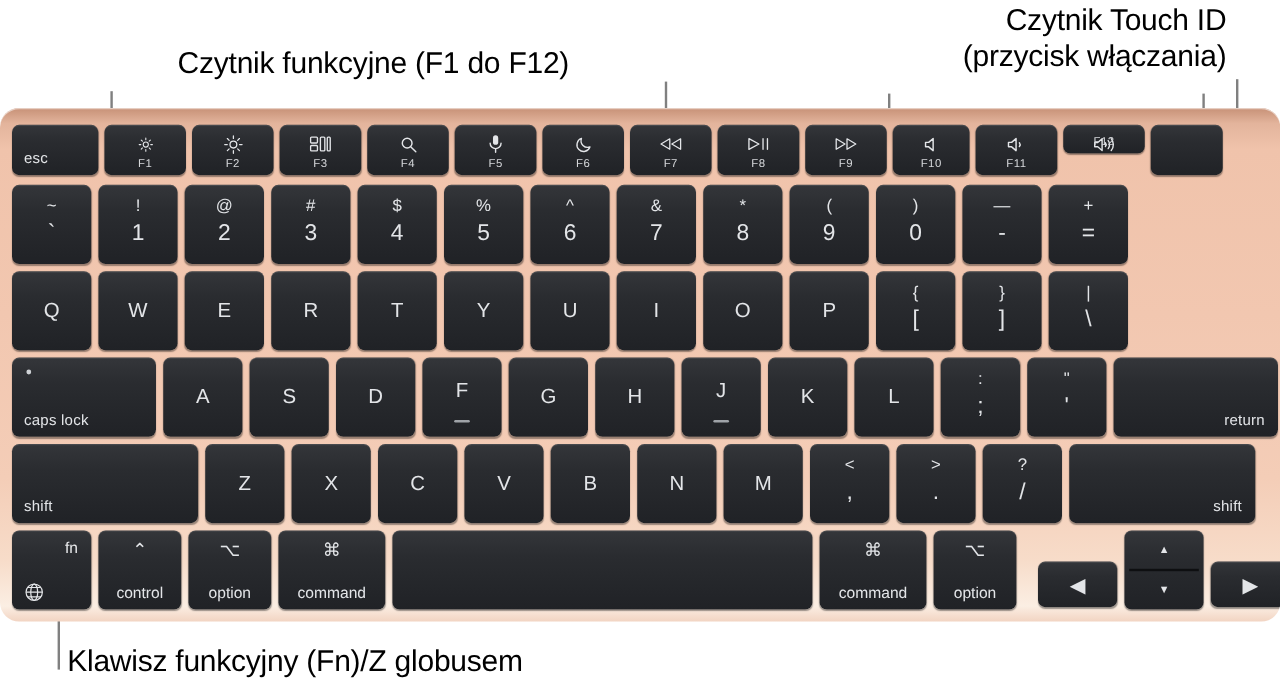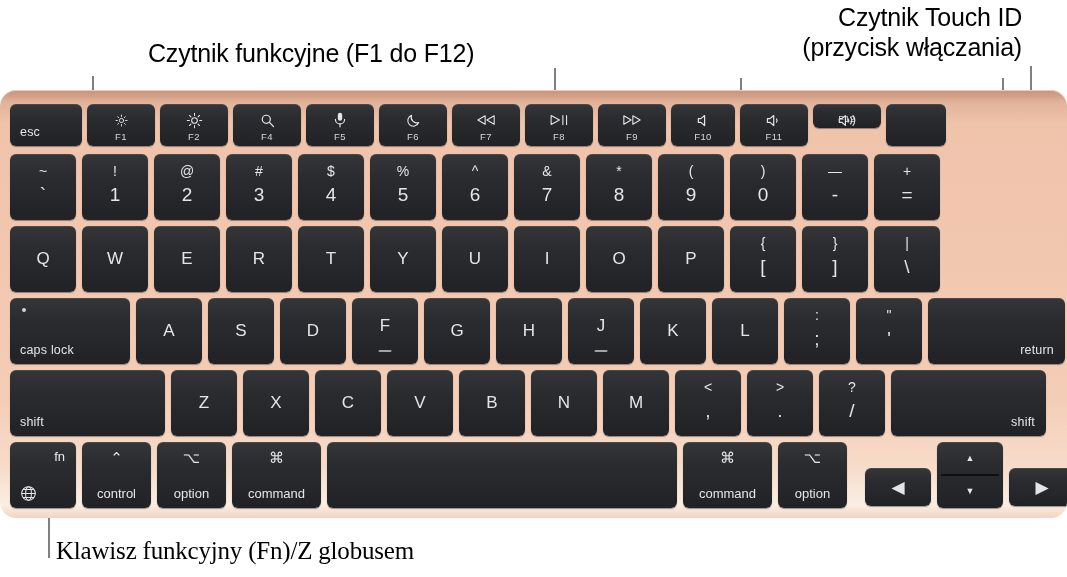--- a/index.html
+++ b/index.html
@@ -15,21 +15,21 @@
   .callout{
     position:absolute;
     color:#000;
     font-size:25px;
     line-height:30px;
     letter-spacing:-0.2px;
     white-space:nowrap;
   }
   #callout-fnkeys{ left:148px; top:38px; }
   #callout-touchid{ left:760px; top:2px; text-align:right; width:262px; }
-  #callout-fnkey{ left:56px; top:536px;font-family:Liberation Serif, serif; }
+  #callout-fnkey{ left:56px; top:536px; }
 
   
   .line{ position:absolute; background:#808080; }
 
   
   #bracket-fnkeys-h{ left:92px; top:92px; width:464px; height:2px; }
   #bracket-fnkeys-left{ left:92px; top:76px; width:2px; height:18px; }
   #bracket-fnkeys-stem{ left:554px; top:68px; width:2px; height:26px; }
 
   
@@ -196,20 +196,31 @@
       <div class="key fnkey" style="width:68px;height:42px;">
         <span class="icon">
           <svg width="17" height="17" viewBox="0 0 24 24" fill="none" stroke="#e3e5e8" stroke-width="1.5" stroke-linecap="round">
             <circle cx="12" cy="12" r="4"></circle>
             <path d="M12 1.8v3M12 19.2v3M1.8 12h3M19.2 12h3M4.9 4.9l2.1 2.1M17 17l2.1 2.1M19.1 4.9L17 7M7 17l-2.1 2.1"></path>
           </svg>
         </span>
         <span class="fnum">F2</span>
       </div>
 
+      <div class="key fnkey" style="width:68px;height:42px;">
+        <span class="icon">
+          <svg width="18" height="14" viewBox="0 0 22 16" fill="none" stroke="#e3e5e8" stroke-width="1.4">
+            <rect x="1" y="1" width="7" height="6" rx="1"></rect>
+            <rect x="1" y="9.5" width="7" height="5.5" rx="1"></rect>
+            <rect x="11" y="1" width="4.5" height="14" rx="1"></rect>
+            <rect x="18" y="1" width="3" height="14" rx="1"></rect>
+          </svg>
+        </span>
+        <span class="fnum">F3</span>
+      </div>
 
       <div class="key fnkey" style="width:68px;height:42px;">
         <span class="icon">
           <svg width="15" height="15" viewBox="0 0 20 20" fill="none" stroke="#e3e5e8" stroke-width="1.6" stroke-linecap="round">
             <circle cx="8.4" cy="8.4" r="5.4"></circle>
             <path d="M12.6 12.6L18 18"></path>
           </svg>
         </span>
         <span class="fnum">F4</span>
       </div>

